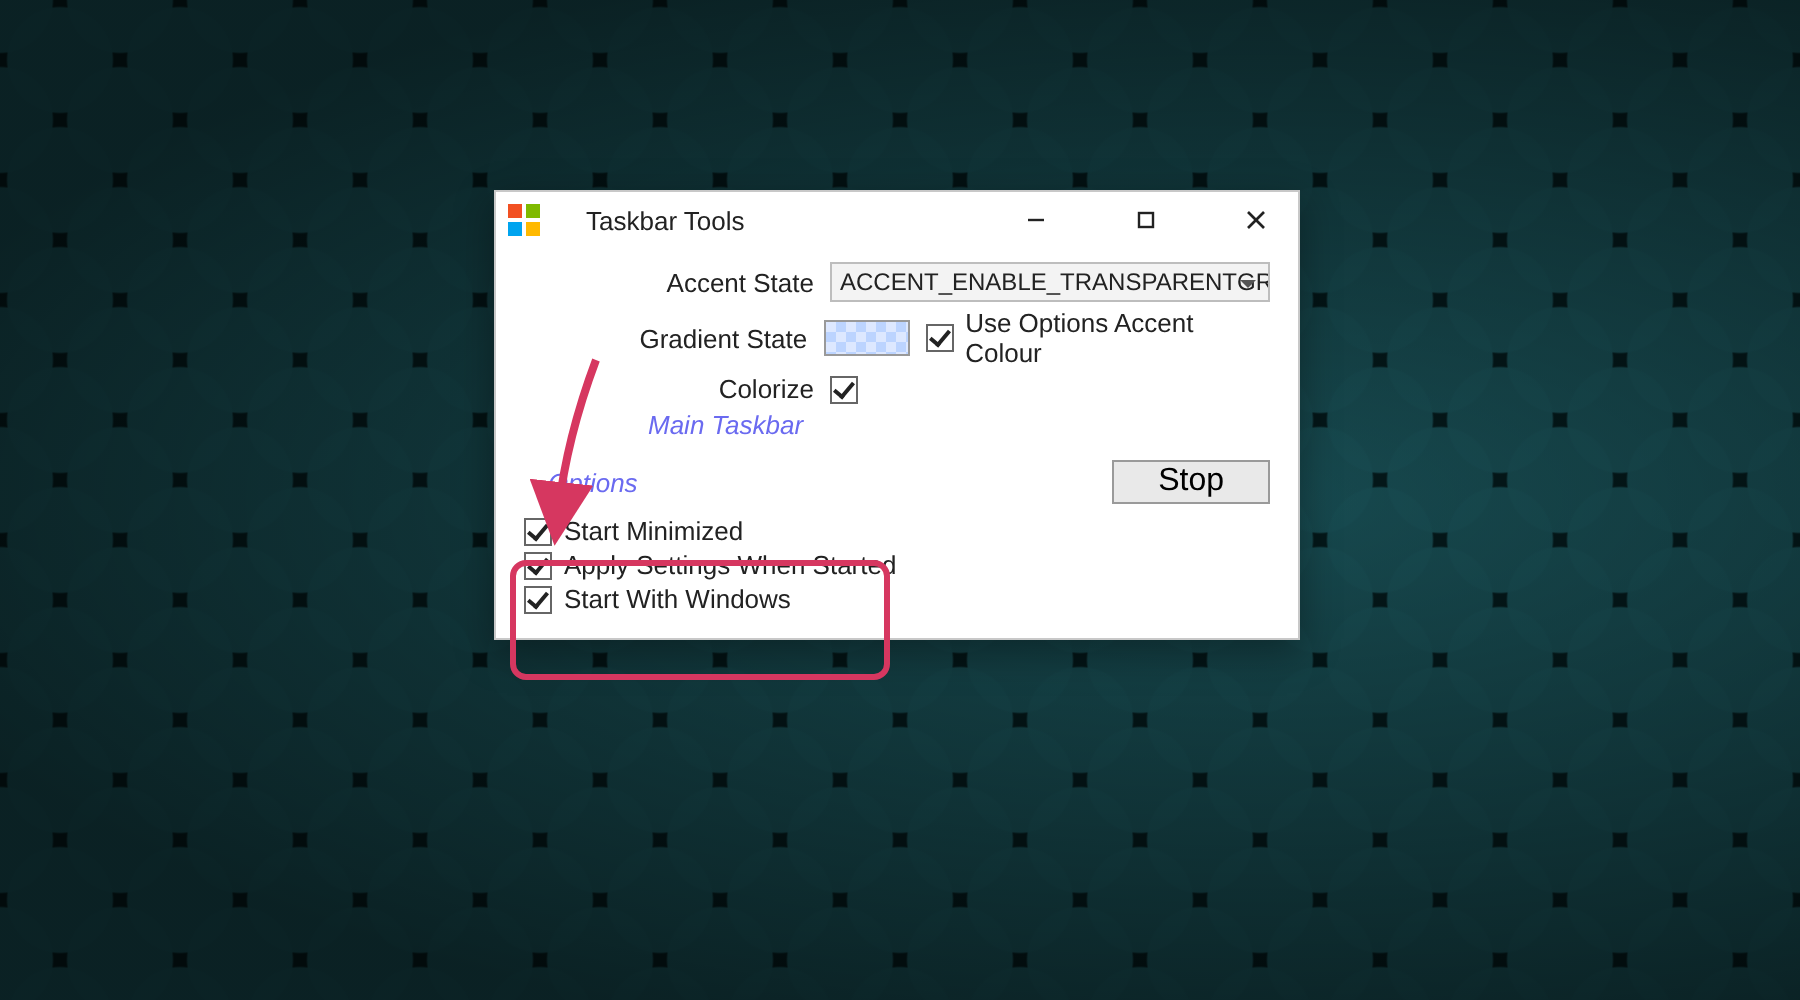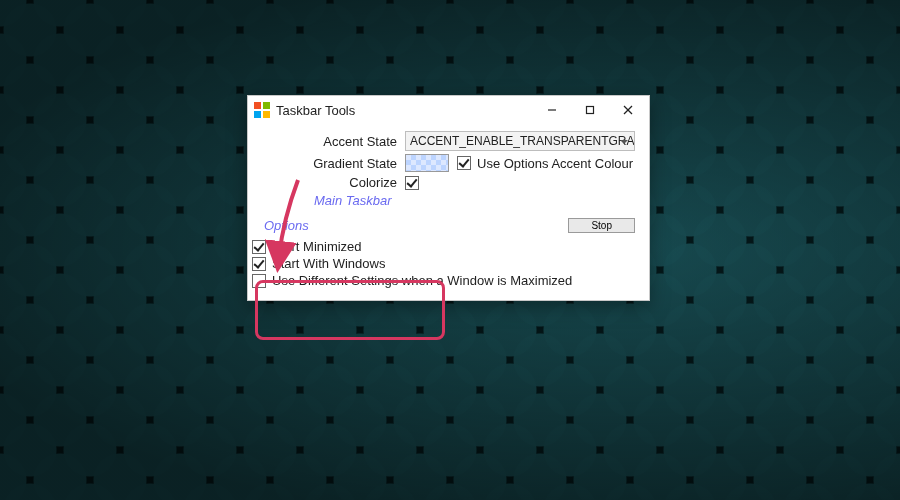--- a/index.html
+++ b/index.html
@@ -36,20 +36,21 @@
     background: #ffffff;
     border: 1px solid #c8c8c8;
     box-shadow: 0 6px 18px rgba(0,0,0,0.35);
     z-index: 5;
   }
   .titlebar {
     display: flex;
     align-items: center;
     height: 28px;
     padding: 0 2px 0 6px;
+    gap: 17px;
   }
   .app-icon {
     width: 16px; height: 16px;
     display: inline-block;
     margin-right: 6px;
   }
   .app-icon span{ position:absolute; width:7px; height:7px; }
   .app-icon { position:relative; }
   .app-icon .r{ background:#f25022; left:0; top:0;}
   .app-icon .g{ background:#7fba00; left:9px; top:0;}
@@ -59,21 +60,21 @@
   .title-spacer { flex: 1 1 auto; }
   .win-btn {
     width: 38px; height: 28px;
     display: inline-flex;
     align-items: center; justify-content: center;
     cursor: pointer;
     font-size: 12px;
     font-family: "Segoe UI Symbol", sans-serif;
   }
   .content {
-    padding: 4px 14px 10px 2px;
+    padding: 4px 14px 10px 12px;
   }
   .row {
     display: flex;
     align-items: center;
     margin: 3px 0;
   }
   .row-label {
     width: 155px;
     text-align: right;
     padding-right: 8px;
@@ -158,21 +159,21 @@
     align-items: center;
     margin-top: 10px;
     margin-bottom: 6px;
   }
   .btn {
     border: 1px solid #9a9a9a;
     background: #e9e9e9;
     padding: 1px 22px;
     cursor: pointer;
     font-family: inherit;
-    font-size: 10px;
+    font-size: 16px;
   }
   .option-line {
     display: flex;
     align-items: center;
     margin: 2px 0 2px 2px;
   }
   .highlight-box {
     position: absolute;
     border: 3px solid #d63760;
     border-radius: 8px;
@@ -249,25 +250,25 @@
         <span style="flex:1"></span>
         <button class="btn">Stop</button>
       </div>
 
       <div class="option-line">
         <span class="cb checked"></span>
         <span>Start Minimized</span>
       </div>
       <div class="option-line">
         <span class="cb checked"></span>
+        <span>Apply Settings When Started</span>
+      </div>
+      <div class="option-line">
+        <span class="cb checked"></span>
         <span>Start With Windows</span>
-      </div>
-      <div class="option-line">
-        <span class="cb"></span>
-        <span>Use Different Settings when a Window is Maximized</span>
       </div>
 
     </div>
   </div>
 
   <div class="highlight-box" style="left:255px; top:280px; width:190px; height:60px;"></div>
 
   <svg class="arrow" style="left:263px; top:175px;" width="50" height="100">
     <defs>
       <marker id="ah" markerWidth="8" markerHeight="8" refX="4" refY="4" orient="auto">

